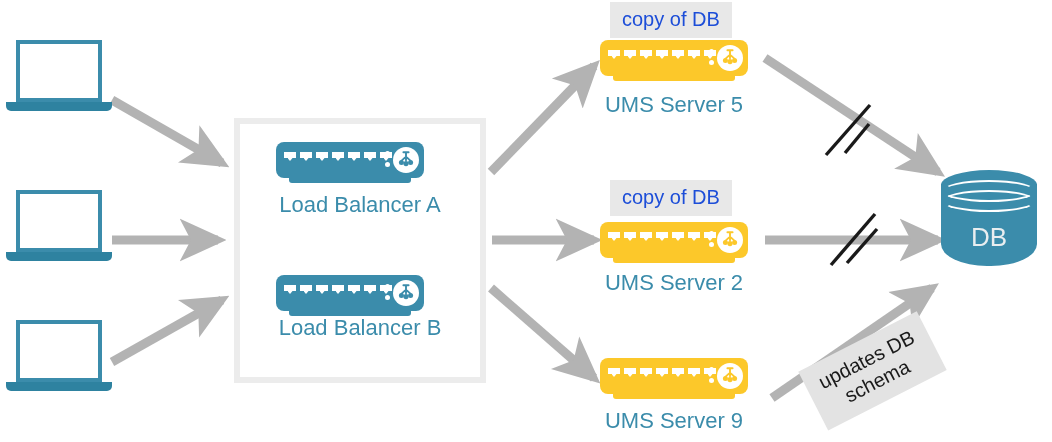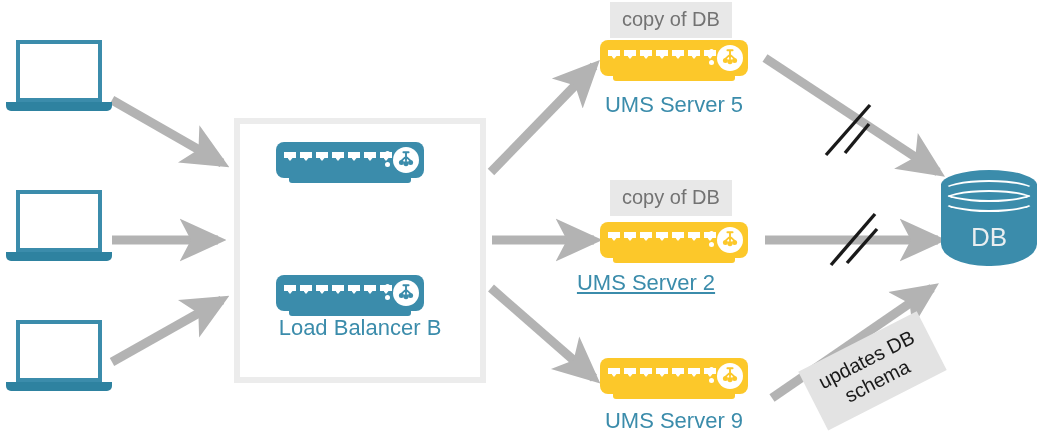--- a/index.html
+++ b/index.html
@@ -124,21 +124,21 @@
     text-align: center;
     color: #3b8cab;
     font-size: 22px;
     line-height: 26px;
     white-space: nowrap;
     font-family: "Liberation Sans", sans-serif;
   }
   .tag-label {
     position: absolute;
     background: #e8e8e8;
-    color: #737373;
+    color: #1d4ed8;
     font-size: 20px;
     line-height: 22px;
     padding: 6px 12px 8px 12px;
     white-space: nowrap;
     font-family: "Liberation Sans", sans-serif;
   }
   .tag-rot {
     position: absolute;
     background: #e3e3e3;
     color: #1a1a1a;
@@ -258,20 +258,21 @@
     </div>
     <div class="badge">
       <svg width="18" height="18" viewBox="0 0 18 18">
         <path d="M9 2.2 L9 9.2 M9 5.6 L4.6 9.6 M9 5.6 L13.4 9.6 M6.4 1.2 L11.6 1.2" stroke="#3b8cab" stroke-width="1.9" fill="none" stroke-linecap="round"></path>
         <circle cx="4.4" cy="11.6" r="2.5" fill="#3b8cab"></circle>
         <circle cx="13.6" cy="11.6" r="2.5" fill="#3b8cab"></circle>
         <circle cx="9" cy="12.6" r="2.6" fill="#3b8cab"></circle>
       </svg>
     </div>
   </div>
+  <div class="node-label" style="left:234px; top:192px; width:252px;">Load Balancer A</div>
 
   <div class="srv" style="left:276px; top:275px; width:148px;">
     <div class="body" style="background:#3b8cab;"></div>
     <div class="foot" style="background:#3b8cab;"></div>
     <div class="ports">
       <div class="port"></div>
       <div class="port"></div>
       <div class="port"></div>
       <div class="port"></div>
       <div class="port"></div>
@@ -343,21 +344,21 @@
     </div>
     <div class="badge">
       <svg width="18" height="18" viewBox="0 0 18 18">
         <path d="M9 2.2 L9 9.2 M9 5.6 L4.6 9.6 M9 5.6 L13.4 9.6 M6.4 1.2 L11.6 1.2" stroke="#fcc82a" stroke-width="1.9" fill="none" stroke-linecap="round"></path>
         <circle cx="4.4" cy="11.6" r="2.5" fill="#fcc82a"></circle>
         <circle cx="13.6" cy="11.6" r="2.5" fill="#fcc82a"></circle>
         <circle cx="9" cy="12.6" r="2.6" fill="#fcc82a"></circle>
       </svg>
     </div>
   </div>
-  <div class="node-label" style="left:562px; top:270px; width:168px;text-decoration:underline;">UMS Server 2</div>
+  <div class="node-label" style="left:590px; top:270px; width:168px;">UMS Server 2</div>
 
   <div class="srv" style="left:600px; top:358px; width:148px;">
     <div class="body" style="background:#fcc82a;"></div>
     <div class="foot" style="background:#fcc82a;"></div>
     <div class="ports">
       <div class="port"></div>
       <div class="port"></div>
       <div class="port"></div>
       <div class="port"></div>
       <div class="port"></div>

